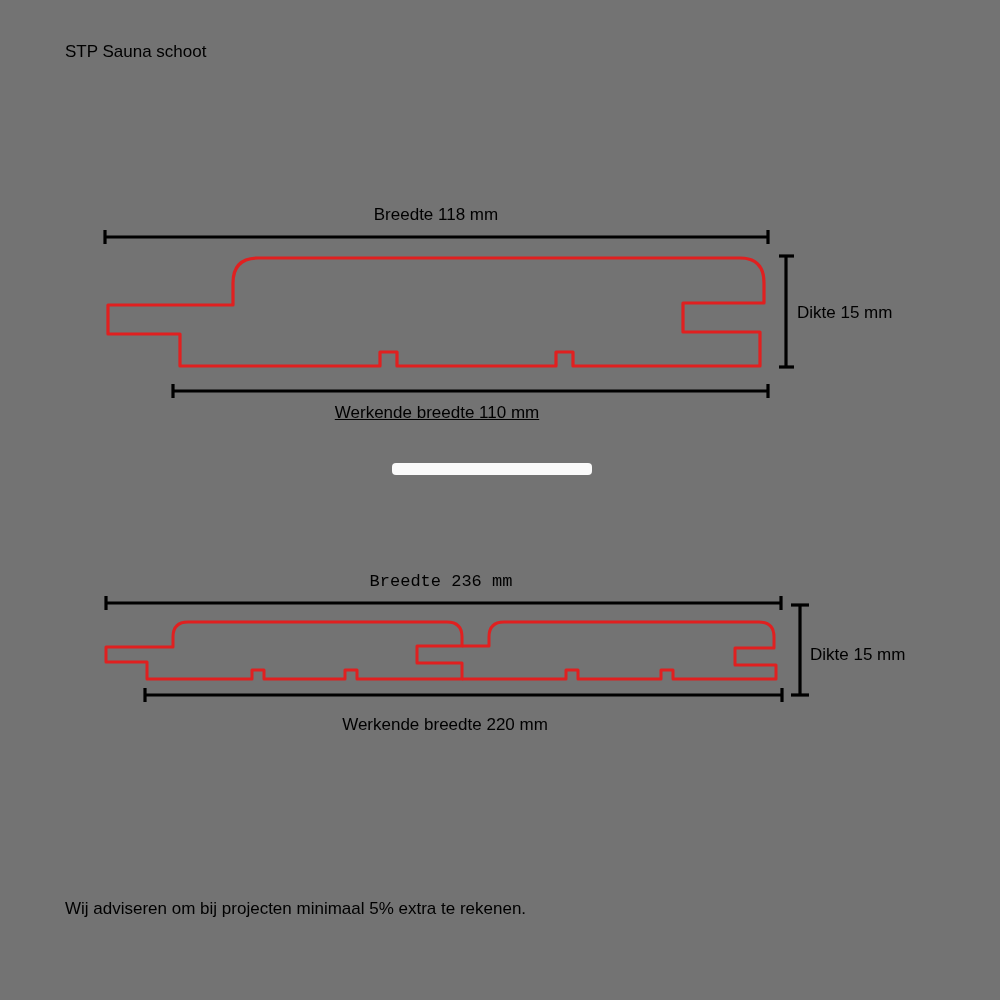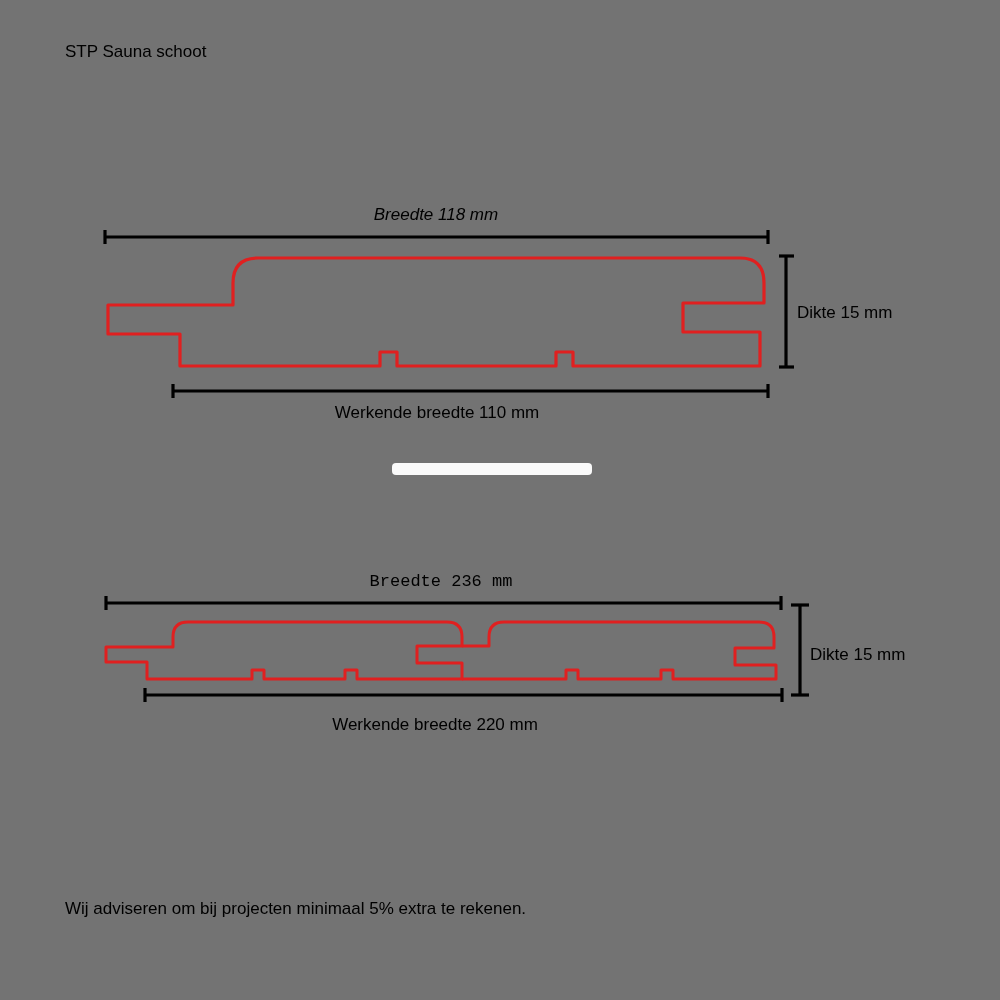--- a/index.html
+++ b/index.html
@@ -138,28 +138,28 @@
       </g>
 
       <g stroke="#000000" stroke-width="3.2">
         <line x1="145" y1="695" x2="782" y2="695"></line>
         <line x1="145" y1="688" x2="145" y2="702"></line>
         <line x1="782" y1="688" x2="782" y2="702"></line>
       </g>
     </g>
   </svg>
 
-  <div class="label centered" style="left:286px; top:205px; width:300px;font-style:italic;">Breedte 118 mm</div>
+  <div class="label centered" style="left:286px; top:205px; width:300px;">Breedte 118 mm</div>
 
   <div class="label" style="left:797px; top:303px;">Dikte 15 mm</div>
 
-  <div class="label centered" style="left:287px; top:403px; width:300px;">Werkende breedte 110 mm</div>
+  <div class="label centered" style="left:287px; top:403px; width:300px;text-decoration:underline;">Werkende breedte 110 mm</div>
 
   <div class="label centered" style="left:291px; top:572px; width:300px;font-family:Liberation Mono, monospace;">Breedte 236 mm</div>
 
   <div class="label" style="left:810px; top:645px;">Dikte 15 mm</div>
 
-  <div class="label centered" style="left:285px; top:715px; width:300px;">Werkende breedte 220 mm</div>
+  <div class="label centered" style="left:295px; top:715px; width:300px;">Werkende breedte 220 mm</div>
 
 
   <div class="label" style="left:65px; top:899px;">Wij adviseren om bij projecten minimaal 5% extra te rekenen.</div>
 
 </div>
 
 </body></html>

